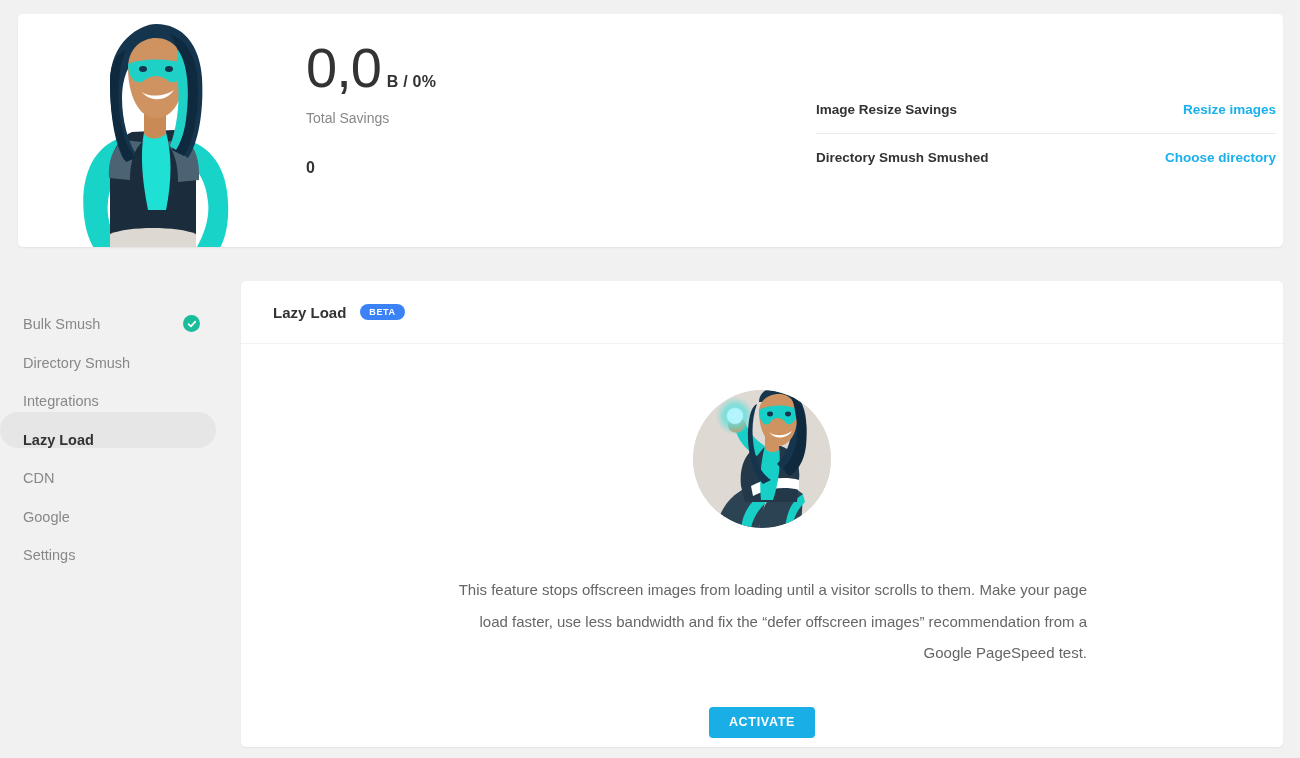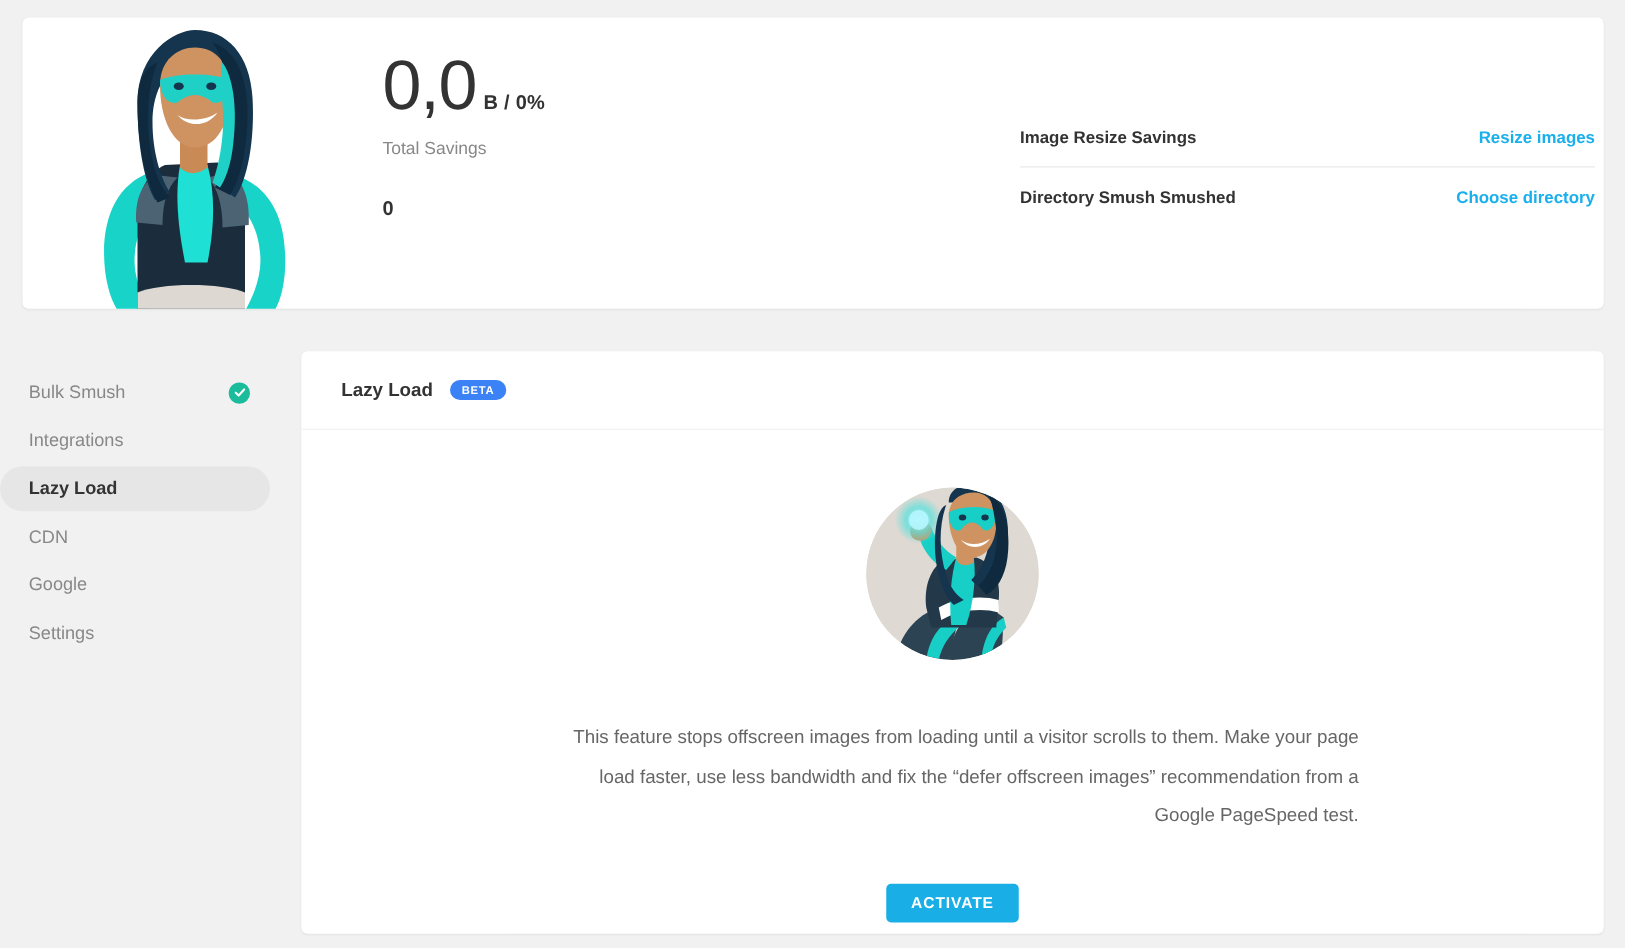--- a/index.html
+++ b/index.html
@@ -94,21 +94,21 @@
 
   
   .sidebar {
     position: absolute;
     left: 0px; top: 296px;
     width: 216px;
   }
   .nav-item {
     position: relative;
     display: flex;
-    align-items: center;
+    align-items: flex-end;
     justify-content: space-between;
     height: 36px;
     padding: 0 16px 0 23px;
     margin-bottom: 2.5px;
     border-radius: 18px;
     cursor: pointer;
   }
   .nav-label {
     font-size: 14.5px;
     color: #888888;
@@ -267,20 +267,23 @@
   </div>
 
   <nav class="sidebar">
     <div class="nav-item">
       <span class="nav-label">Bulk Smush</span>
       <span class="check-badge">
         <svg width="10" height="10" viewBox="0 0 10 10">
             <path d="M1.6 5.2 L3.9 7.4 L8.3 2.6" stroke="#ffffff" stroke-width="1.7" fill="none" stroke-linecap="round" stroke-linejoin="round"></path>
           </svg>
       </span>
+    </div>
+    <div class="nav-item">
+      <span class="nav-label">Directory Smush</span>
     </div>
     <div class="nav-item">
       <span class="nav-label">Integrations</span>
     </div>
     <div class="nav-item active">
       <span class="nav-label">Lazy Load</span>
     </div>
     <div class="nav-item">
       <span class="nav-label">CDN</span>
     </div>

